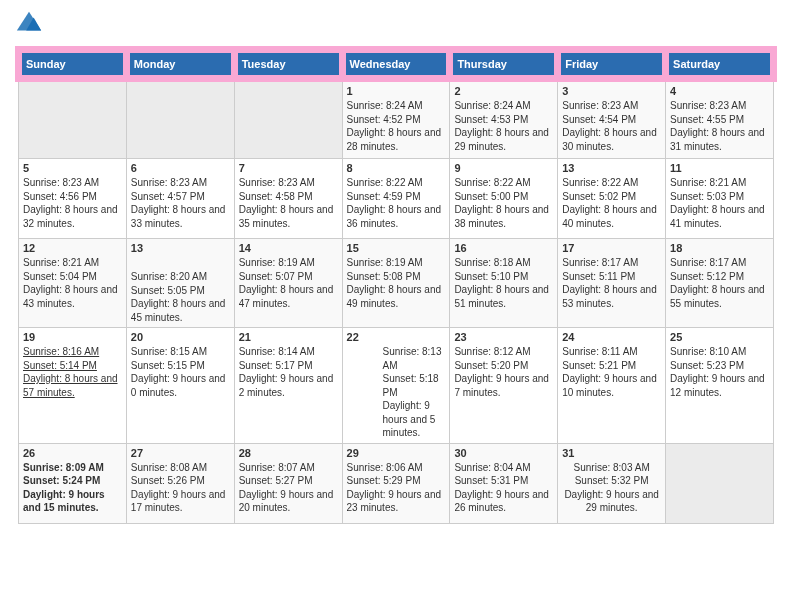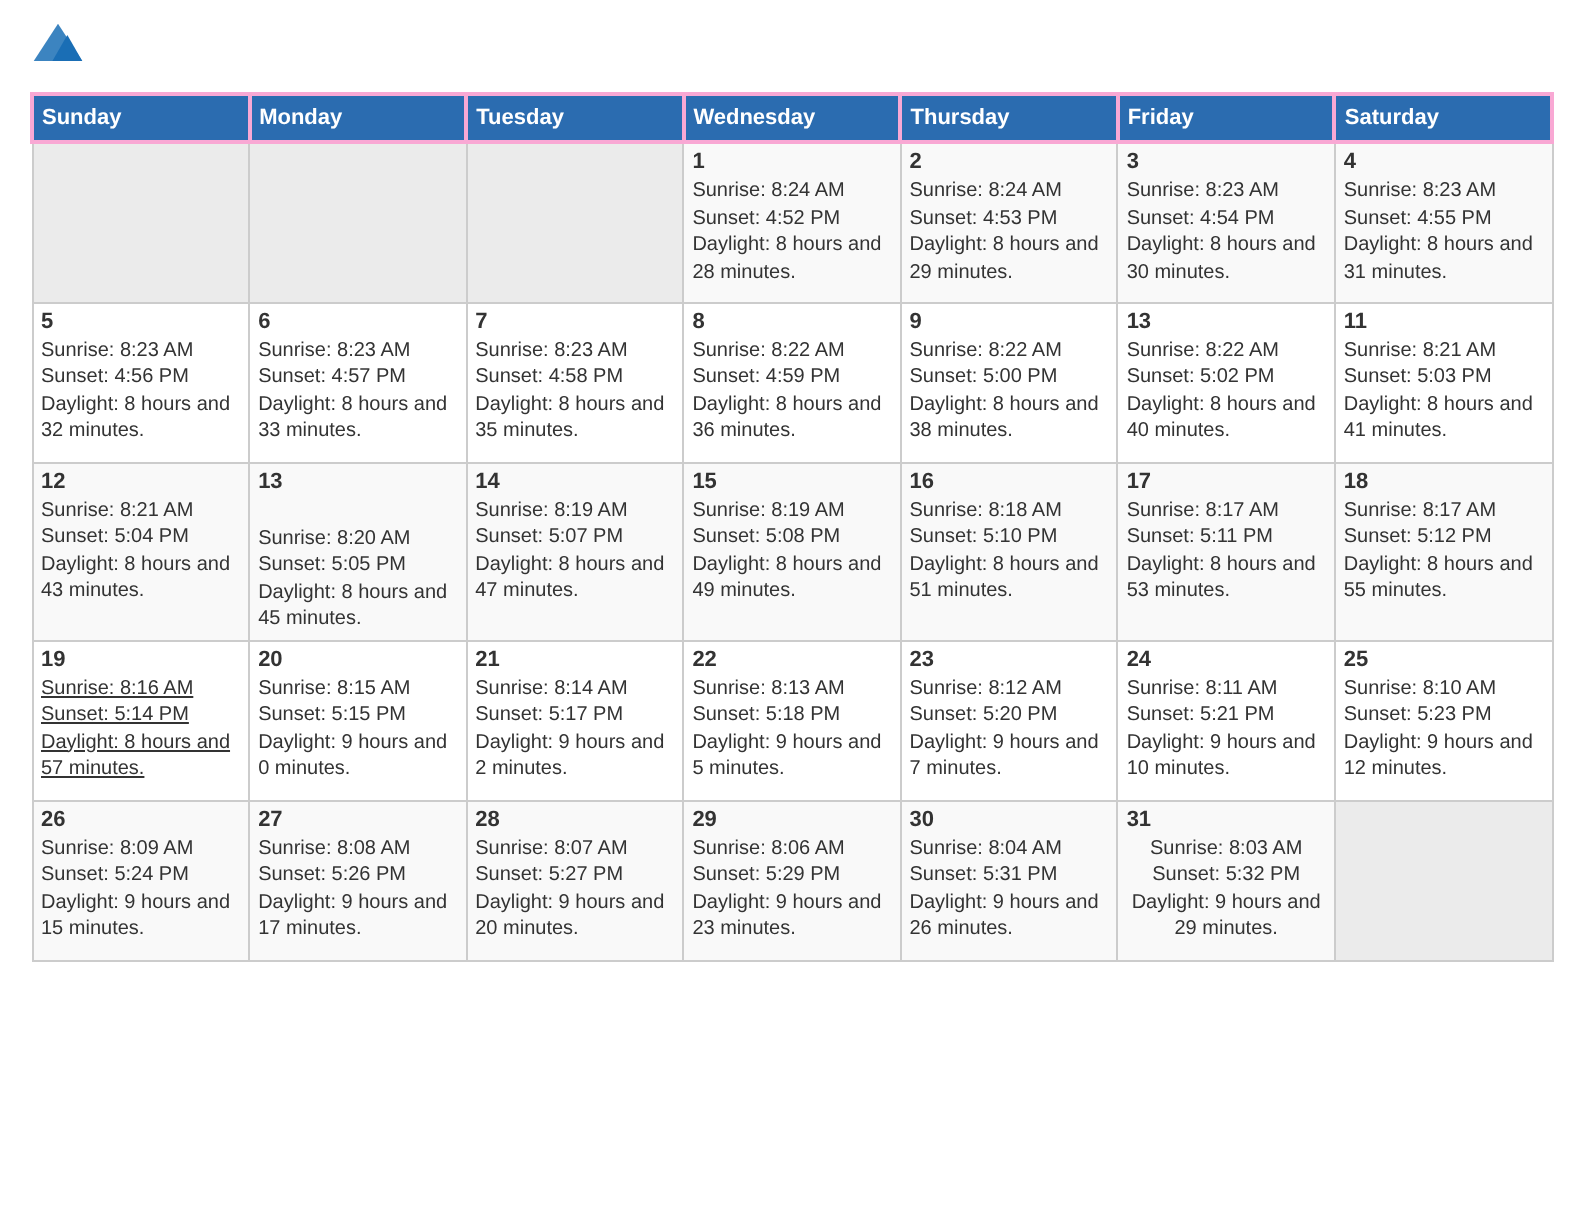--- a/index.html
+++ b/index.html
@@ -56,21 +56,21 @@
       border-collapse: collapse;
       table-layout: fixed;
     }
     thead tr th {
       background: #2b6cb0;
       color: #fff;
       font-size: 11px;
       font-weight: bold;
       padding: 5px 4px;
       text-align: left;
-      border: 2px solid #f9a8d4;
+      border: 7px solid #f9a8d4;
     }
     tbody tr td {
       border: 1px solid #ccc;
       vertical-align: top;
       padding: 3px 4px;
       font-size: 9.2px;
       color: #333;
       height: 80px;
       background: #fff;
     }
@@ -260,21 +260,21 @@
 Daylight: 9 hours and 0 minutes.</div>
           </td>
           <td>
             <div class="day-number">21</div>
             <div class="day-info" style="white-space: pre-line;">Sunrise: 8:14 AM
 Sunset: 5:17 PM
 Daylight: 9 hours and 2 minutes.</div>
           </td>
           <td>
             <div class="day-number">22</div>
-            <div class="day-info" style="white-space: pre-line;">Sunrise: 8:13 AM
+            <div class="day-info" style="white-space: pre-line; margin-left: 36px;">Sunrise: 8:13 AM
 Sunset: 5:18 PM
 Daylight: 9 hours and 5 minutes.</div>
           </td>
           <td>
             <div class="day-number">23</div>
             <div class="day-info" style="white-space: pre-line;">Sunrise: 8:12 AM
 Sunset: 5:20 PM
 Daylight: 9 hours and 7 minutes.</div>
           </td>
           <td>
@@ -286,21 +286,21 @@
           <td>
             <div class="day-number">25</div>
             <div class="day-info" style="white-space: pre-line;">Sunrise: 8:10 AM
 Sunset: 5:23 PM
 Daylight: 9 hours and 12 minutes.</div>
           </td>
         </tr>
         <tr>
           <td>
             <div class="day-number">26</div>
-            <div class="day-info" style="white-space: pre-line;">Sunrise: 8:09 AM
+            <div class="day-info" style="white-space: pre-line; font-weight: bold;">Sunrise: 8:09 AM
 Sunset: 5:24 PM
 Daylight: 9 hours and 15 minutes.</div>
           </td>
           <td>
             <div class="day-number">27</div>
             <div class="day-info" style="white-space: pre-line;">Sunrise: 8:08 AM
 Sunset: 5:26 PM
 Daylight: 9 hours and 17 minutes.</div>
           </td>
           <td>

